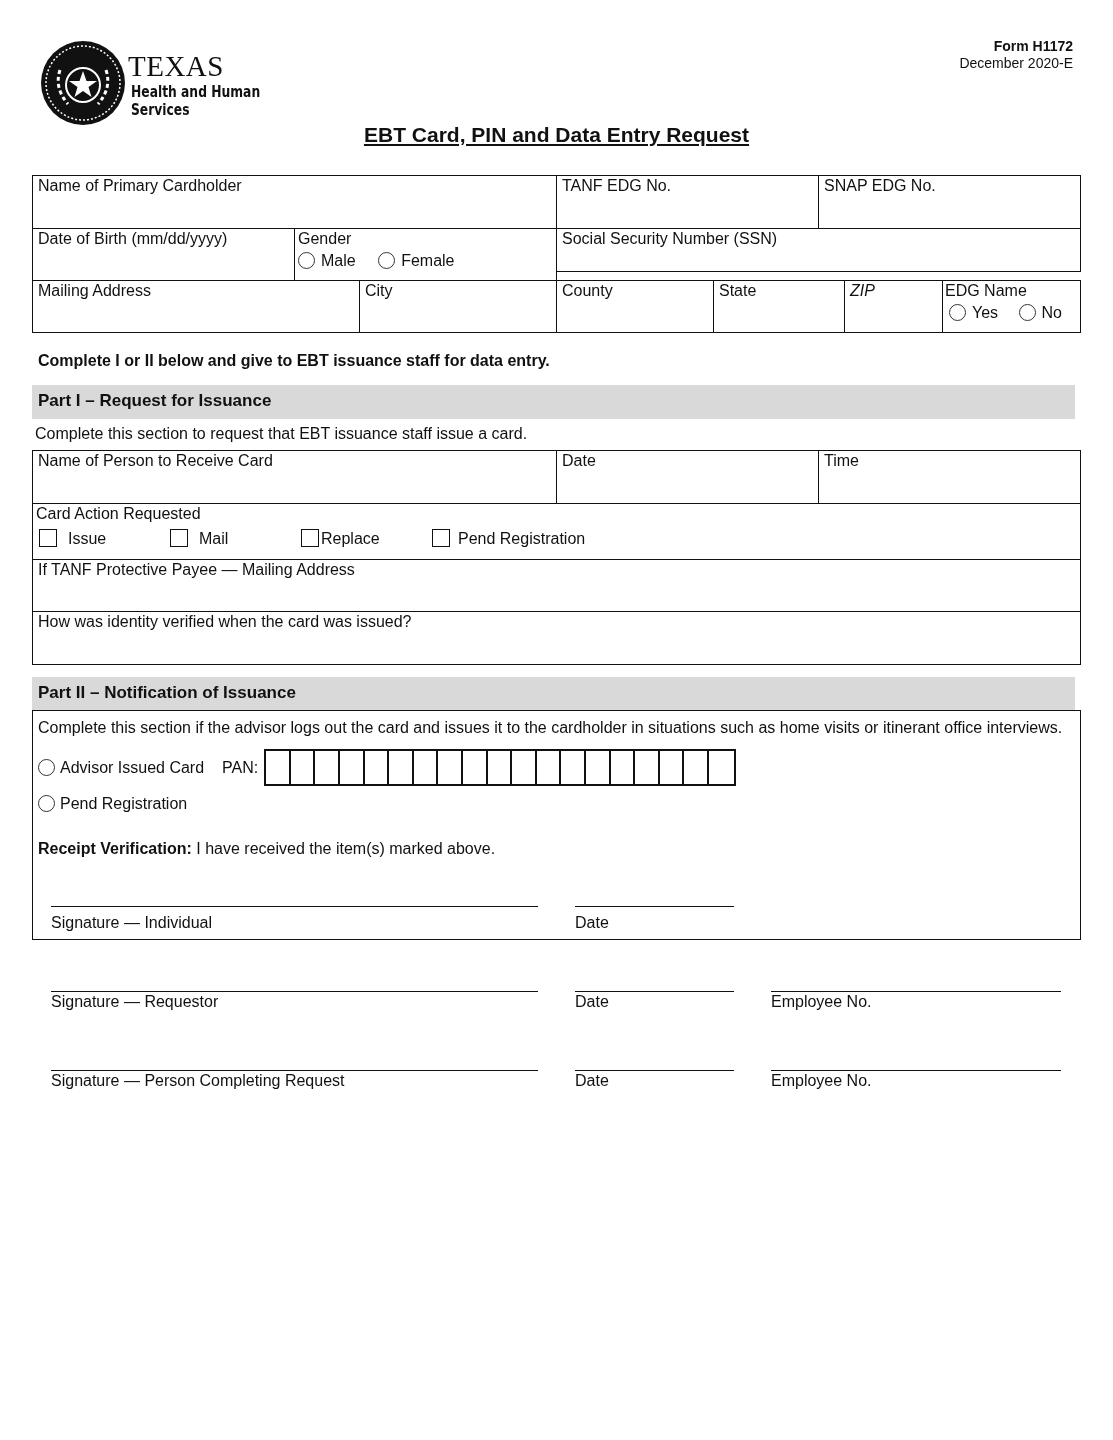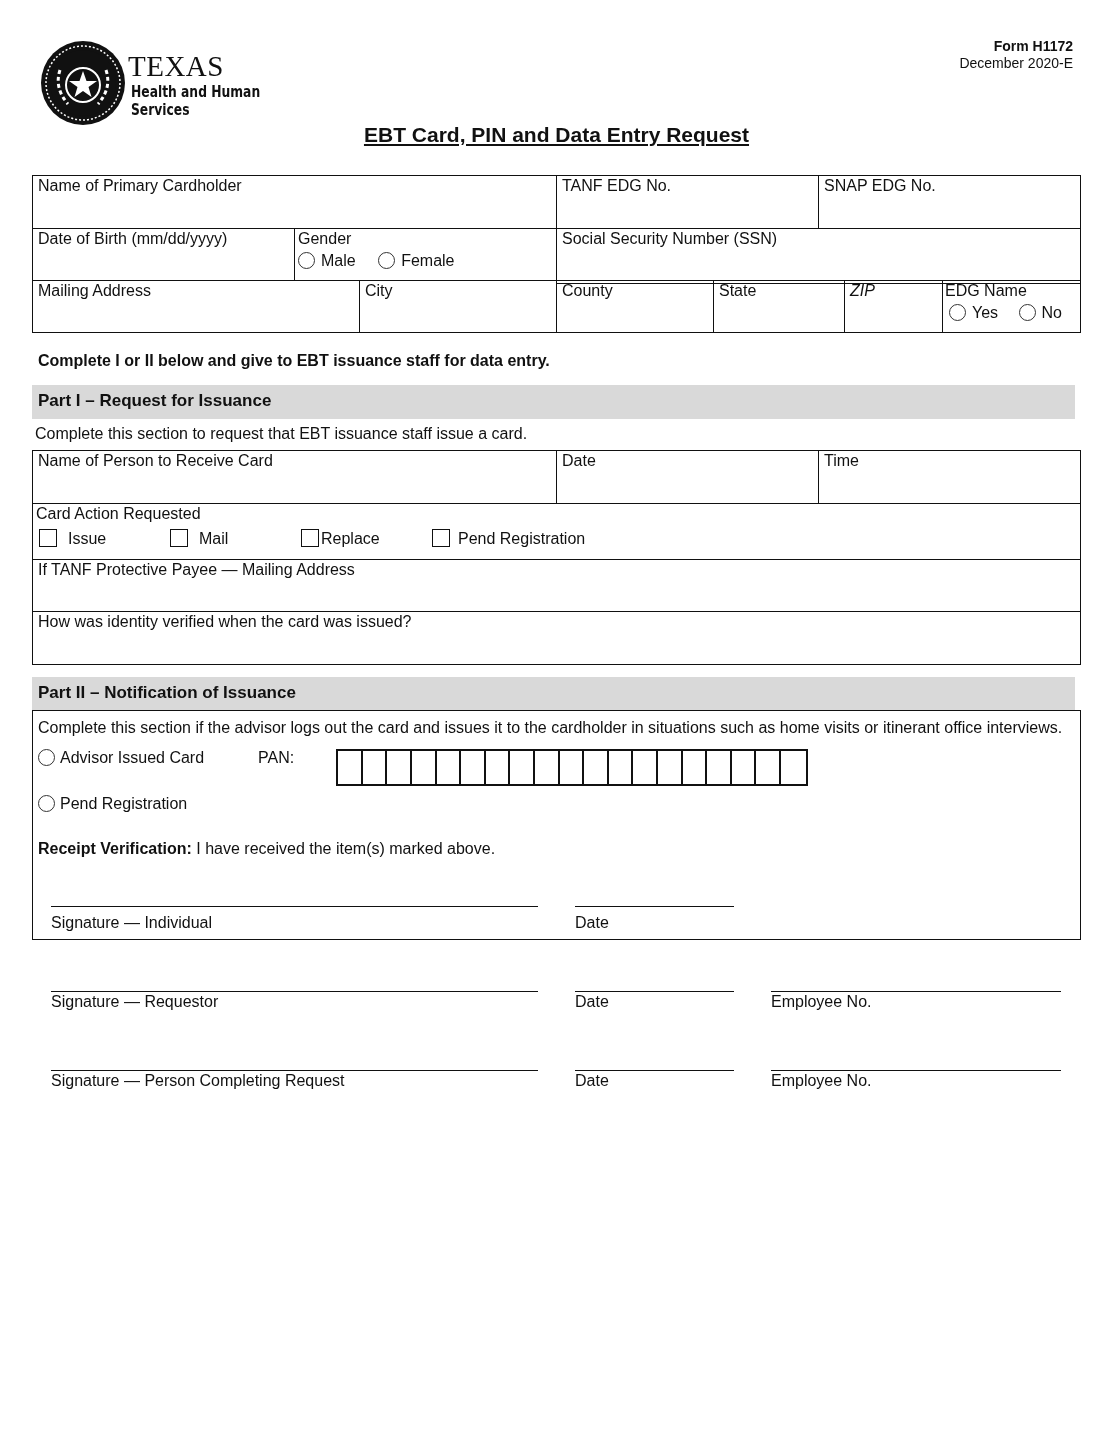--- a/index.html
+++ b/index.html
@@ -55,21 +55,21 @@
 <div class="cell" style="left:818px;top:175px;width:263px;height:54px;"><span>SNAP EDG No.</span></div>
 
 <div class="cell" style="left:32px;top:228px;width:263px;height:53px;"><span>Date of Birth (mm/dd/yyyy)</span></div>
 <div class="cell" style="left:294px;top:228px;width:263px;height:53px;padding-left:3px;">
   <div>Gender</div>
   <div style="margin-top:4px;">
     <span><span class="radio"></span><span>Male</span></span>
     <span style="margin-left:18px;"><span class="radio"></span><span>Female</span></span>
   </div>
 </div>
-<div class="cell" style="left:556px;top:228px;width:525px;height:56px;"><span>Social Security Number (SSN)</span></div>
+<div class="cell" style="left:556px;top:228px;width:525px;height:44px;"><span>Social Security Number (SSN)</span></div>
 
 <div class="cell" style="left:32px;top:280px;width:328px;height:53px;"><span>Mailing Address</span></div>
 <div class="cell" style="left:359px;top:280px;width:198px;height:53px;"><span>City</span></div>
 <div class="cell" style="left:556px;top:280px;width:158px;height:53px;"><span>County</span></div>
 <div class="cell" style="left:713px;top:280px;width:132px;height:53px;"><span>State</span></div>
 <div class="cell" style="left:844px;top:280px;width:99px;height:53px;font-style:italic;"><span>ZIP</span></div>
 <div class="cell" style="left:942px;top:280px;width:139px;height:53px;padding-left:2px;">
   <div>EDG Name</div>
   <div style="margin-top:4px;padding-left:4px;">
     <span><span class="radio"></span><span>Yes</span></span>
@@ -94,21 +94,21 @@
     <span style="position:absolute;left:265px;"><span class="chk" style="margin-right:2px;"></span><span>Replace</span></span>
     <span style="position:absolute;left:396px;"><span class="chk"></span><span style="margin-left:2px;">Pend Registration</span></span>
   </div>
 </div>
 <div class="cell" style="left:32px;top:559px;width:1049px;height:53px;"><span>If TANF Protective Payee — Mailing Address</span></div>
 <div class="cell" style="left:32px;top:611px;width:1049px;height:54px;"><span>How was identity verified when the card was issued?</span></div>
 
 <div class="abs band" style="top:677px;">Part II – Notification of Issuance</div>
 <div class="cell" style="left:32px;top:710px;width:1049px;height:230px;">
   <div style="margin-top:7px;">Complete this section if the advisor logs out the card and issues it to the cardholder in situations such as home visits or itinerant office interviews.</div>
-  <div style="position:absolute;left:5px;top:38px;display:flex;align-items:flex-start;gap:36px;">
+  <div style="position:absolute;left:5px;top:38px;display:flex;align-items:center;">
     <span><span class="radio" style="margin-right:5px;"></span><span>Advisor Issued Card</span></span>
     <span style="margin-left:18px;margin-right:6px;">PAN:</span>
     <div class="pan" id="pan">
         <div></div>
         <div></div>
         <div></div>
         <div></div>
         <div></div>
         <div></div>
         <div></div>

